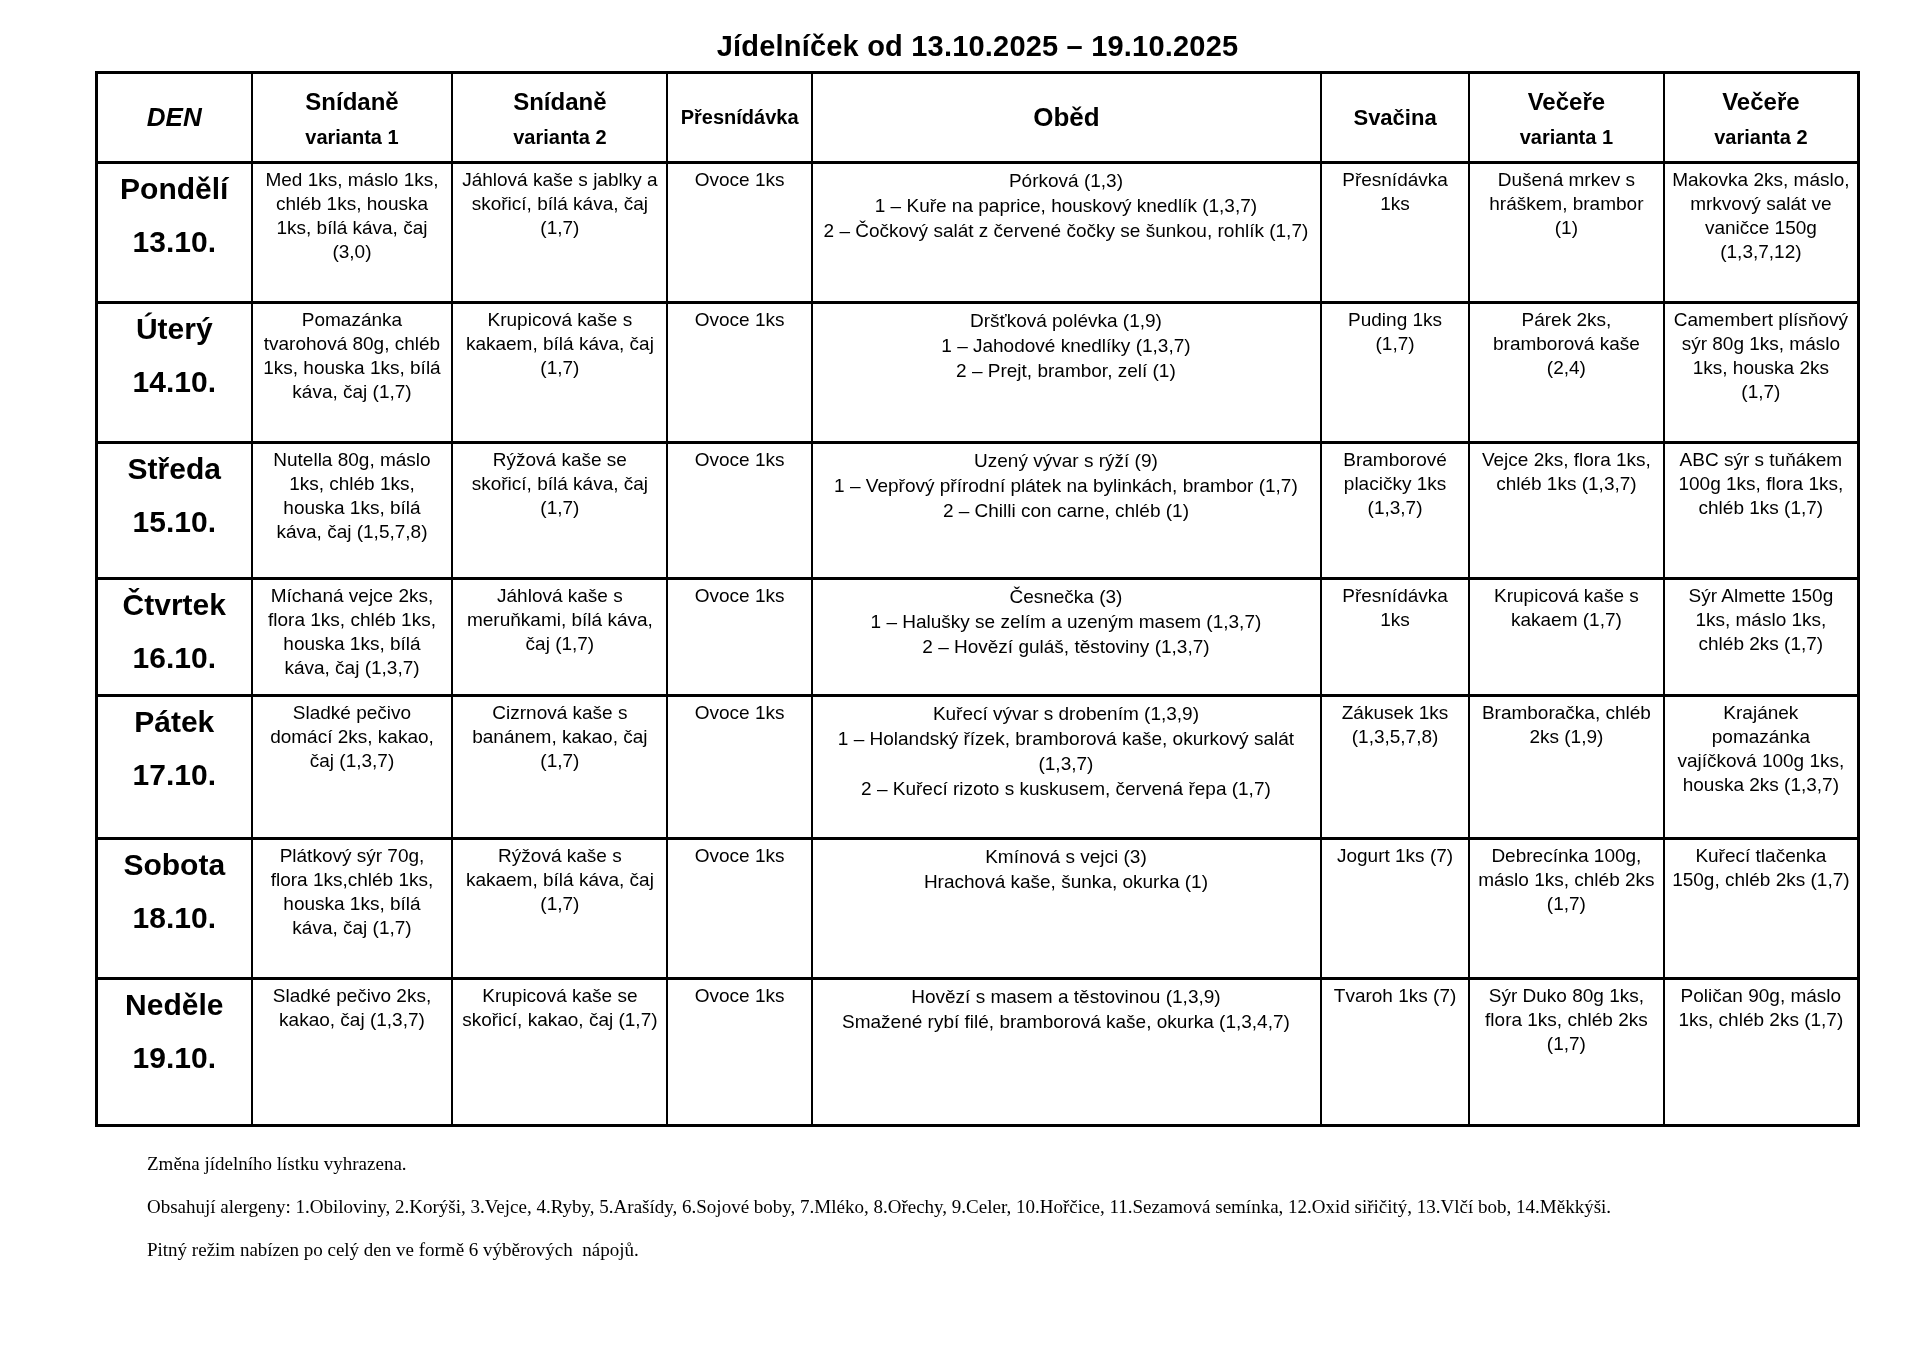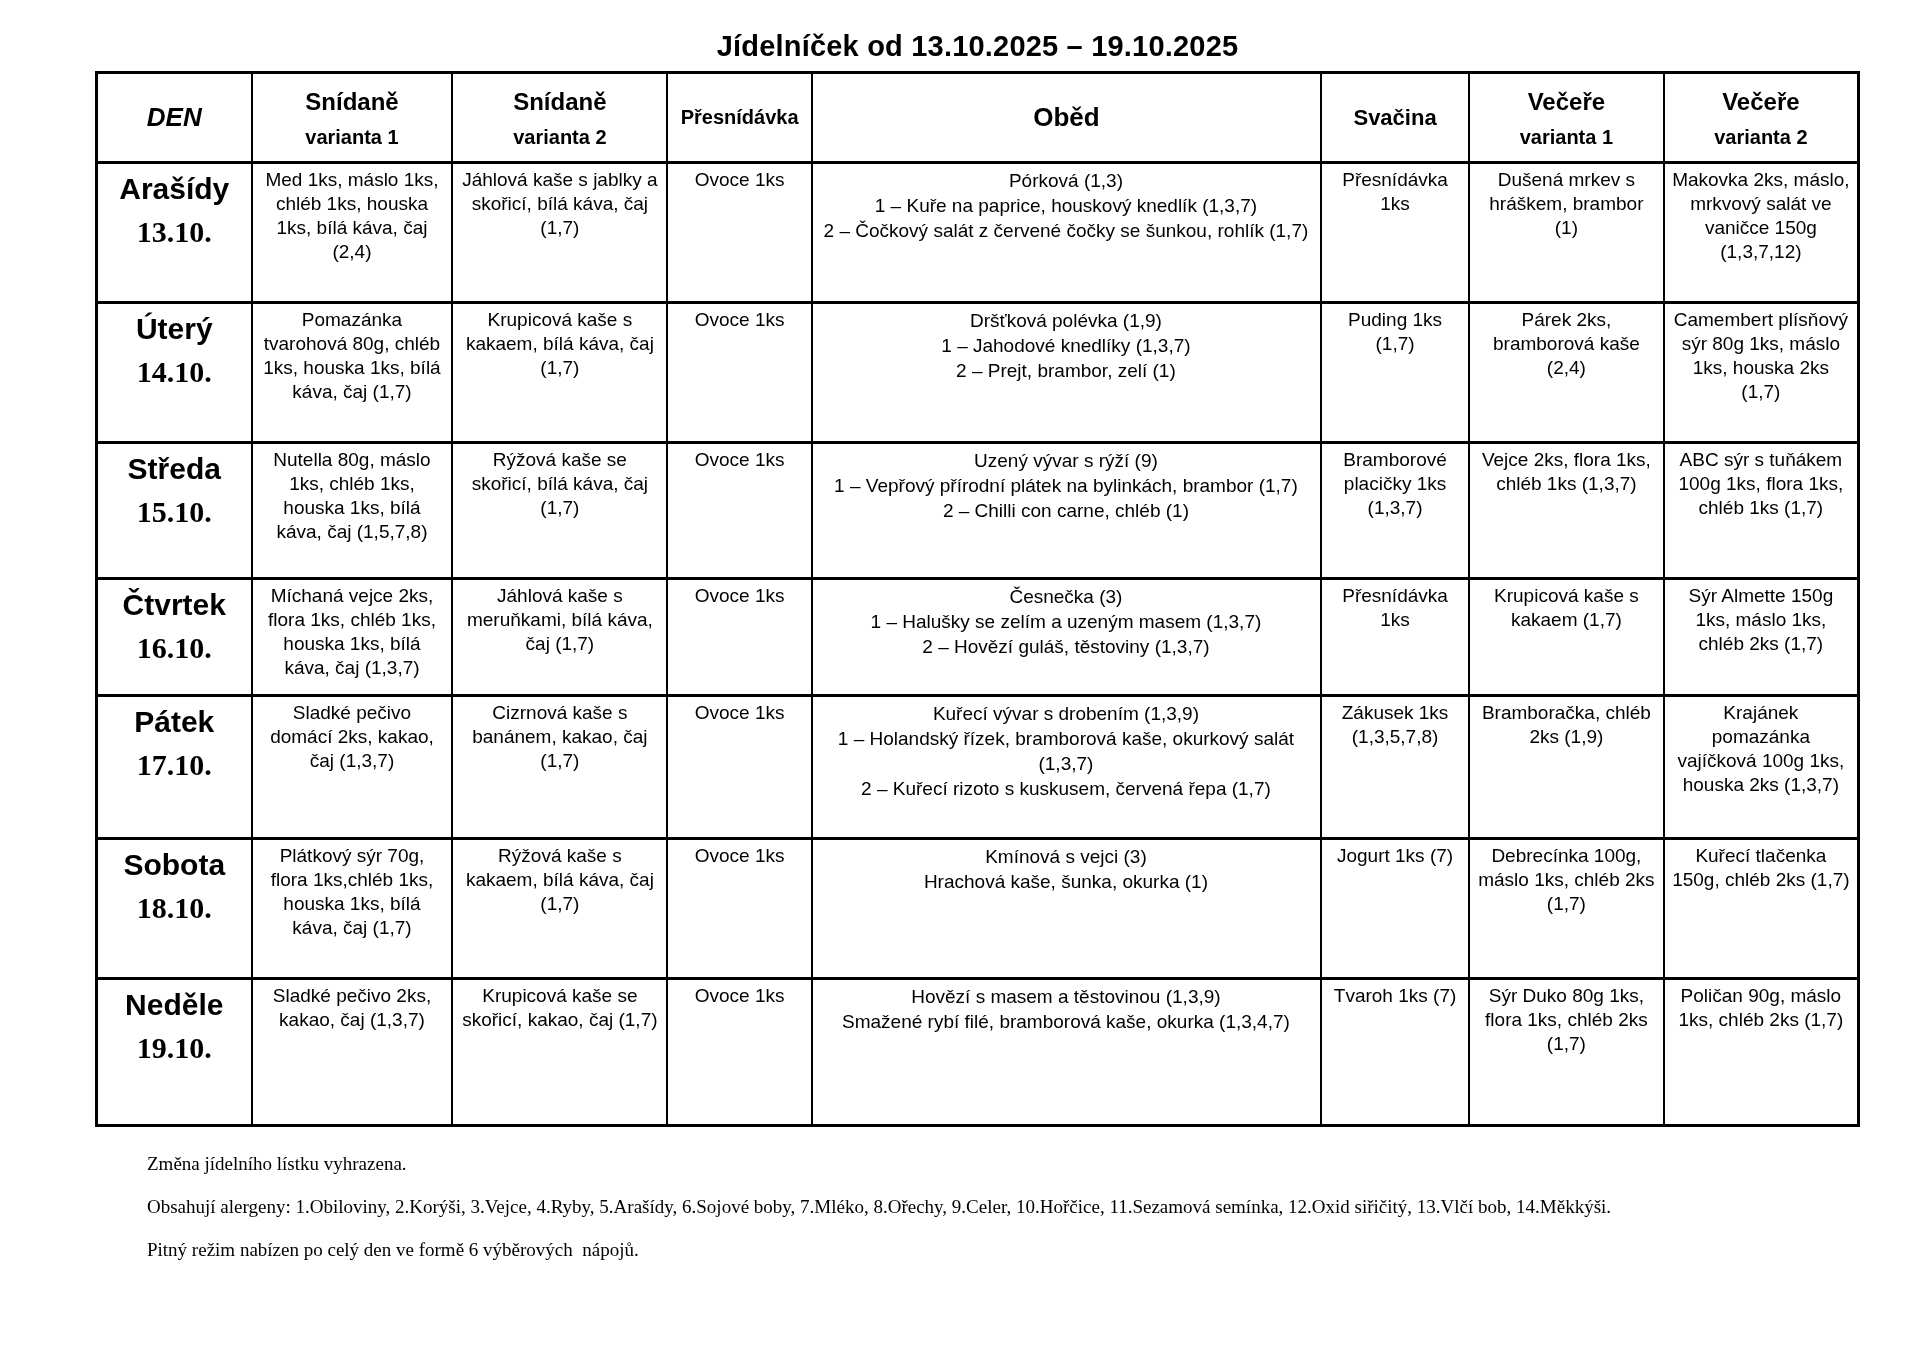--- a/index.html
+++ b/index.html
@@ -43,21 +43,21 @@
   tbody tr:nth-child(1) { height: 140px; }
   tbody tr:nth-child(2) { height: 140px; }
   tbody tr:nth-child(3) { height: 136px; }
   tbody tr:nth-child(4) { height: 117px; }
   tbody tr:nth-child(5) { height: 143px; }
   tbody tr:nth-child(6) { height: 140px; }
   tbody tr:nth-child(7) { height: 147px; }
 
   th.day-cell { text-align: center; padding-top: 8px; }
   .day-name { font-size: 30px; font-weight: 700; line-height: 1.15; }
-  .day-date { font-size: 30px; font-weight: 700; line-height: 1.15; margin-top: 8px; font-family: Liberation Serif, serif; }
+  .day-date { font-size: 30px; font-weight: 700; line-height: 1.15; margin-top: 18px; }
 
   td.c {
     text-align: center;
     font-size: 19px;
     line-height: 1.26;
     padding: 4px 7px;
   }
   td.obed {
     text-align: center;
     white-space: pre-line;
@@ -118,24 +118,24 @@
         </th>
         <th>
           <span class="h-main">Večeře</span>
           <span class="h-sub">varianta 2</span>
         </th>
       </tr>
     </thead>
     <tbody>
       <tr>
         <th class="day-cell">
-          <div class="day-name">Arašídy</div>
+          <div class="day-name">Pondělí</div>
           <div class="day-date">13.10.</div>
         </th>
-        <td class="c">Med 1ks, máslo 1ks, chléb 1ks, houska 1ks, bílá káva, čaj (2,4)</td>
+        <td class="c">Med 1ks, máslo 1ks, chléb 1ks, houska 1ks, bílá káva, čaj (3,0)</td>
         <td class="c">Jáhlová kaše s jablky a skořicí, bílá káva, čaj (1,7)</td>
         <td class="c">Ovoce 1ks</td>
         <td class="c obed">Pórková (1,3)
 1 – Kuře na paprice, houskový knedlík (1,3,7)
 2 – Čočkový salát z červené čočky se šunkou, rohlík (1,7)</td>
         <td class="c">Přesnídávka 1ks</td>
         <td class="c">Dušená mrkev s hráškem, brambor (1)</td>
         <td class="c">Makovka 2ks, máslo, mrkvový salát ve vaničce 150g (1,3,7,12)</td>
       </tr>
       <tr>

